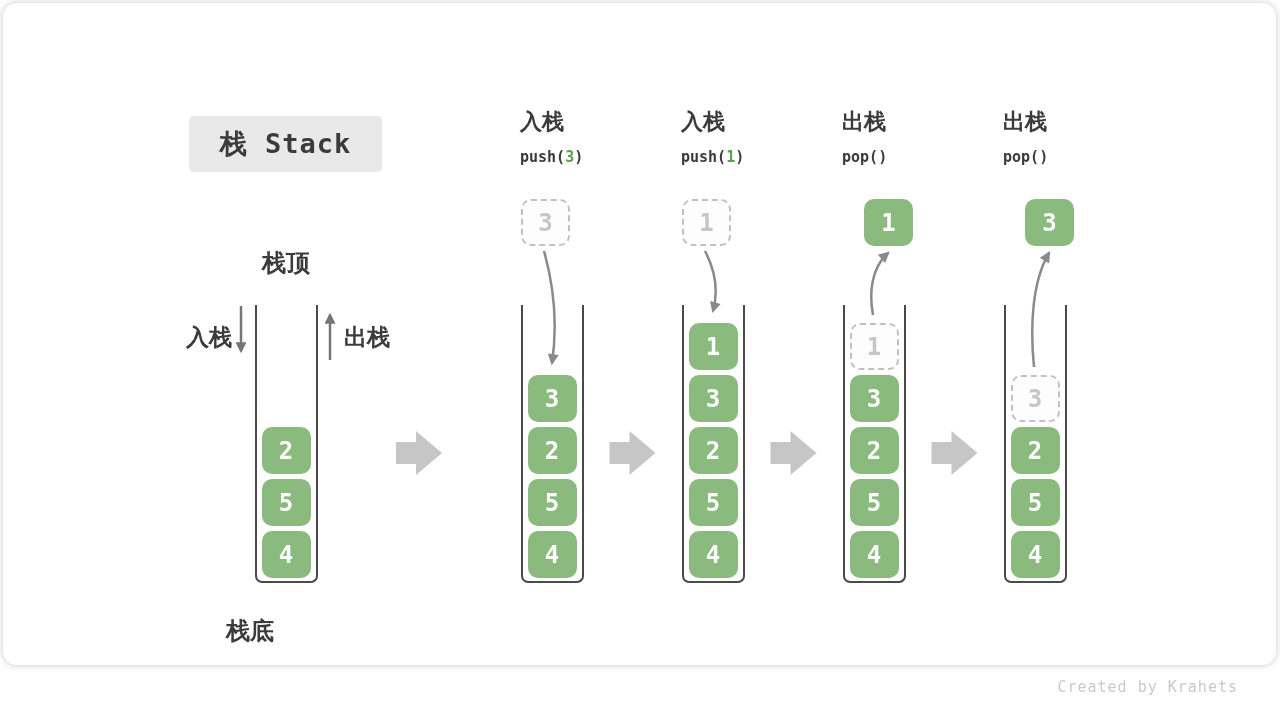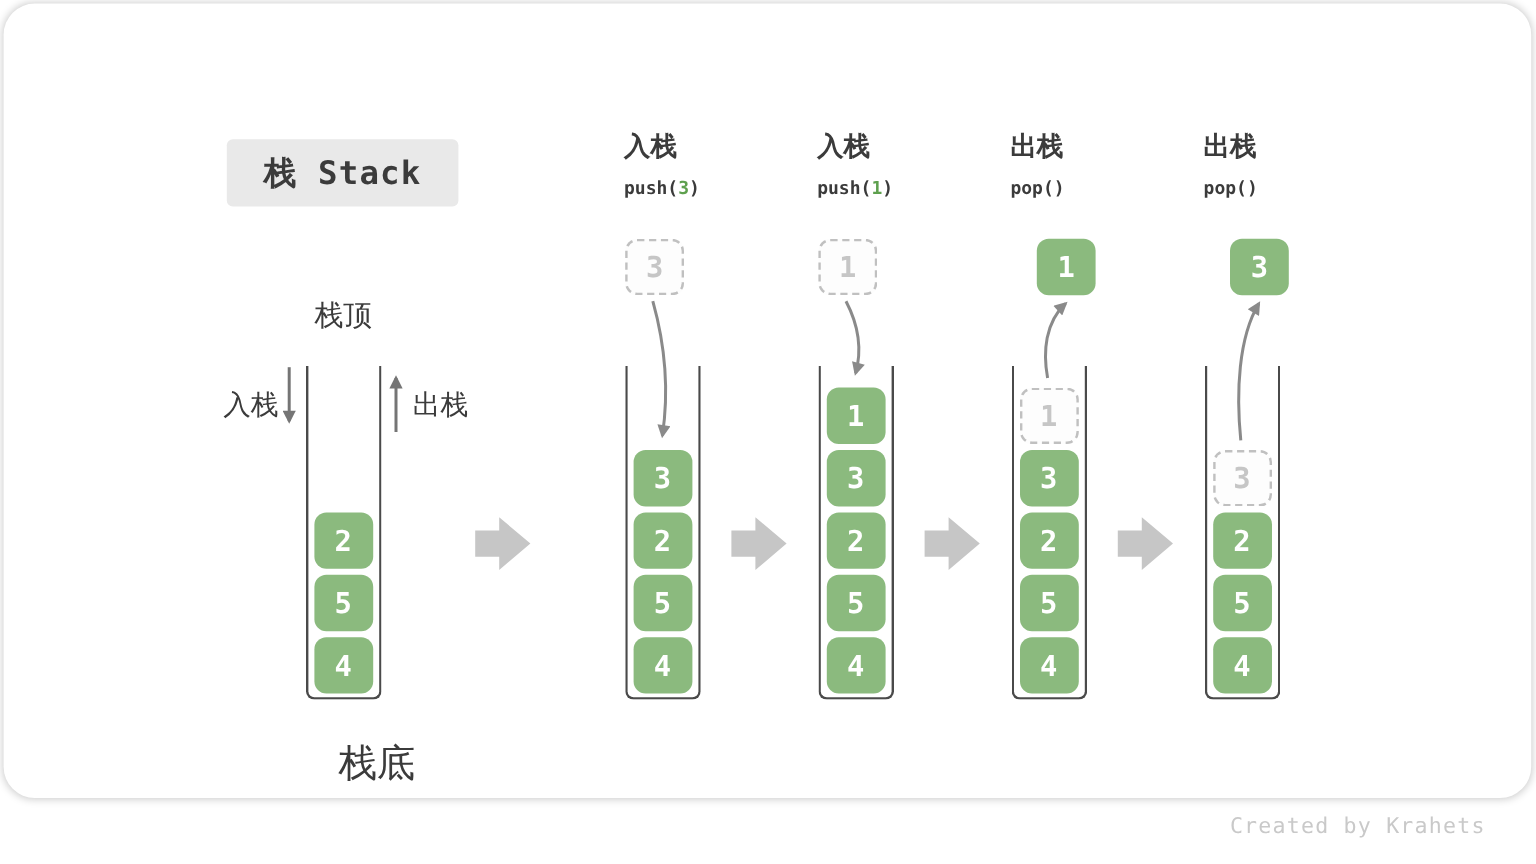--- a/index.html
+++ b/index.html
@@ -4,44 +4,44 @@
 <style>
   :root{
     --cell-green:#8bba7e; --cell-text:#ffffff; --arg-green:#5ea04e;
     --text-dark:#3b3b3b; --ghost-border:#c0c0c0; --ghost-text:#c6c6c6;
     --wall:#4a4a4a; --curve-arrow:#8a8a8a; --side-arrow:#757575;
     --step-arrow:#c6c6c6; --badge-bg:#e9e9e9; --wm:#c9c9c9;
   }
   html,body{margin:0;padding:0;width:1280px;height:720px;background:#fff;overflow:hidden;
     font-family:"Liberation Sans","DejaVu Sans",sans-serif;}
   .canvas{position:absolute;left:3px;top:3px;width:1273px;height:662px;background:#fff;
-    border-radius:26px;box-shadow:0 0 7px rgba(0,0,0,.22);}
+    border-radius:14px;box-shadow:0 0 7px rgba(0,0,0,.22);}
   .badge{position:absolute;left:186px;top:113px;width:193px;height:56px;background:var(--badge-bg);
     border-radius:5px;display:flex;align-items:center;justify-content:center;
     font-family:"DejaVu Sans Mono",monospace;font-weight:700;font-size:27px;color:var(--text-dark);
     letter-spacing:1px;}
-  .cnlabel{position:absolute;font-weight:400;font-size:23px;color:var(--text-dark);white-space:nowrap;}
+  .cnlabel{position:absolute;font-weight:700;font-size:23px;color:var(--text-dark);white-space:nowrap;}
   #label-top{left:223px;top:244px;width:120px;text-align:center;font-size:24px;}
-  #label-bottom{left:223px;top:612px;width:120px;text-align:right;font-size:32px;}
+  #label-bottom{left:223px;top:612px;width:120px;text-align:left;font-size:24px;}
   #label-push{left:183px;top:319px;}
   #label-pop{left:341px;top:319px;}
   .header{position:absolute;top:106px;white-space:nowrap;}
   .header .t{display:block;font-weight:700;font-size:22px;color:var(--text-dark);line-height:26px;}
   .header .code{display:block;margin-top:8px;font-family:"DejaVu Sans Mono",monospace;
     font-size:15px;font-weight:600;color:var(--text-dark);line-height:28px;}
   .header .code .arg{color:var(--arg-green);font-weight:700;}
   .well{position:absolute;top:302px;width:63px;height:278px;box-sizing:border-box;
     border:2px solid var(--wall);border-top:none;border-radius:0 0 7px 7px;background:transparent;}
   .cell{position:absolute;width:49px;height:47px;box-sizing:border-box;border-radius:10px;
     background:var(--cell-green);color:var(--cell-text);display:flex;align-items:center;justify-content:center;
     font-family:"DejaVu Sans Mono",monospace;font-weight:700;font-size:24px;}
   .cell.ghost{background:#fdfdfd;border:2px dashed var(--ghost-border);color:var(--ghost-text);font-weight:600;}
   #arrows{position:absolute;left:0;top:0;width:1280px;height:720px;pointer-events:none;}
   .watermark{position:absolute;right:38px;top:675px;font-family:"DejaVu Sans Mono",monospace;
-    font-size:18px;color:var(--wm);letter-spacing:1px;}
+    font-size:15px;color:var(--wm);letter-spacing:1px;}
 </style>
 </head>
 <body>
 
 <div class="canvas">
   <div class="badge">栈 Stack</div>
 
   <div class="cnlabel" id="label-top">栈顶</div>
   <div class="cnlabel" id="label-bottom">栈底</div>
   <div class="cnlabel" id="label-push">入栈</div>

